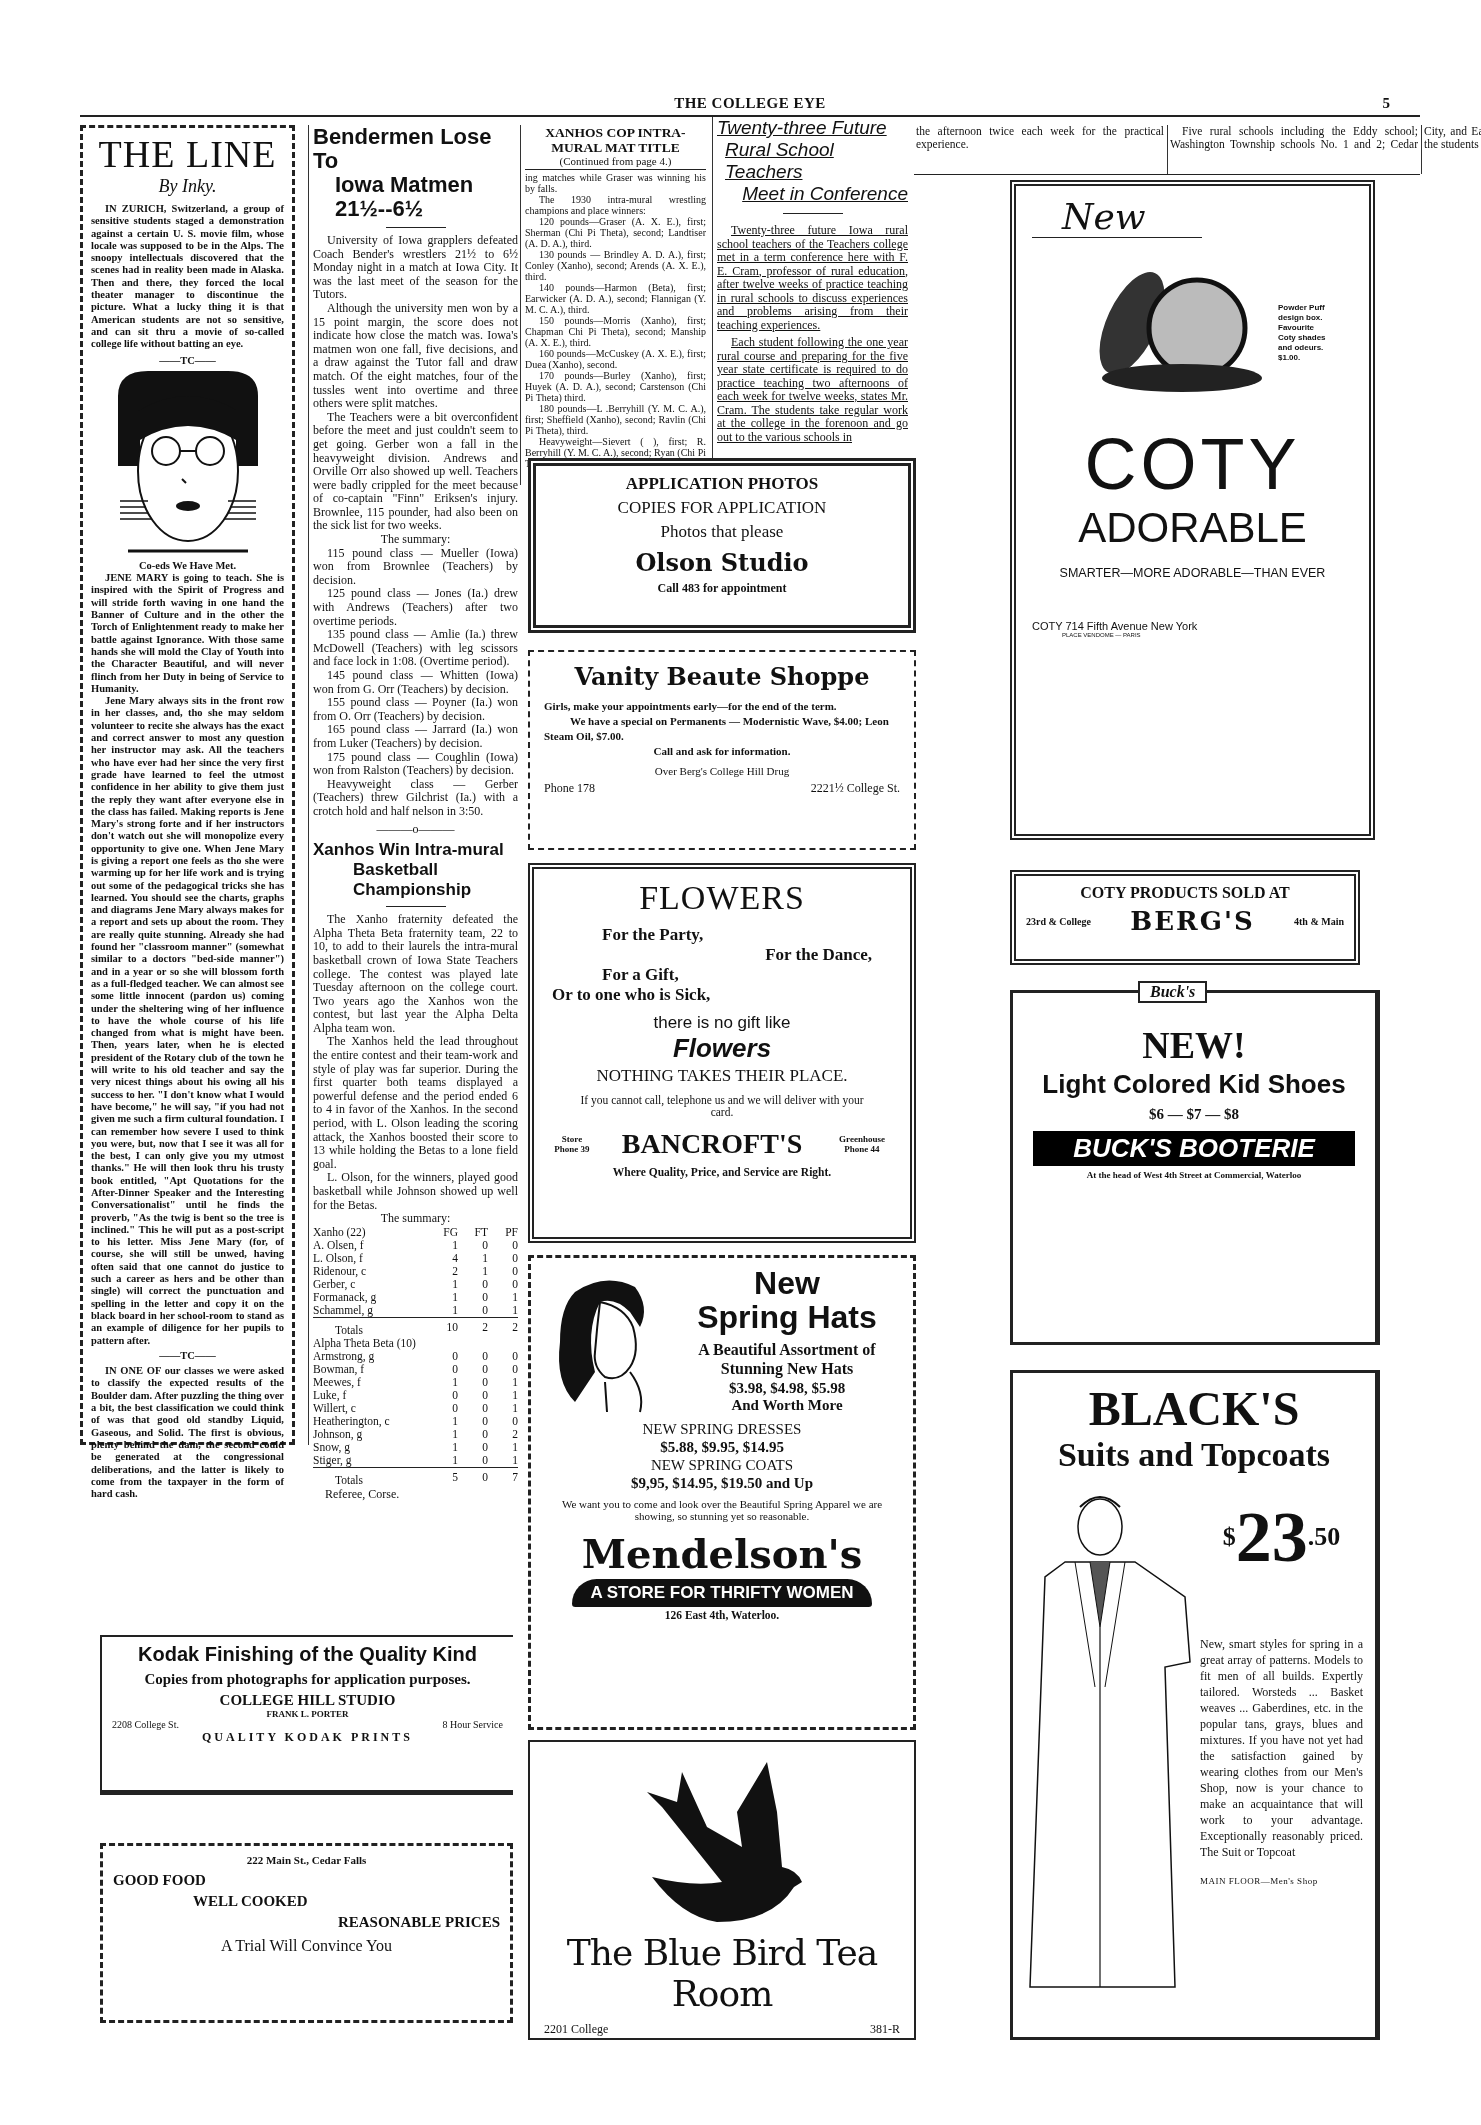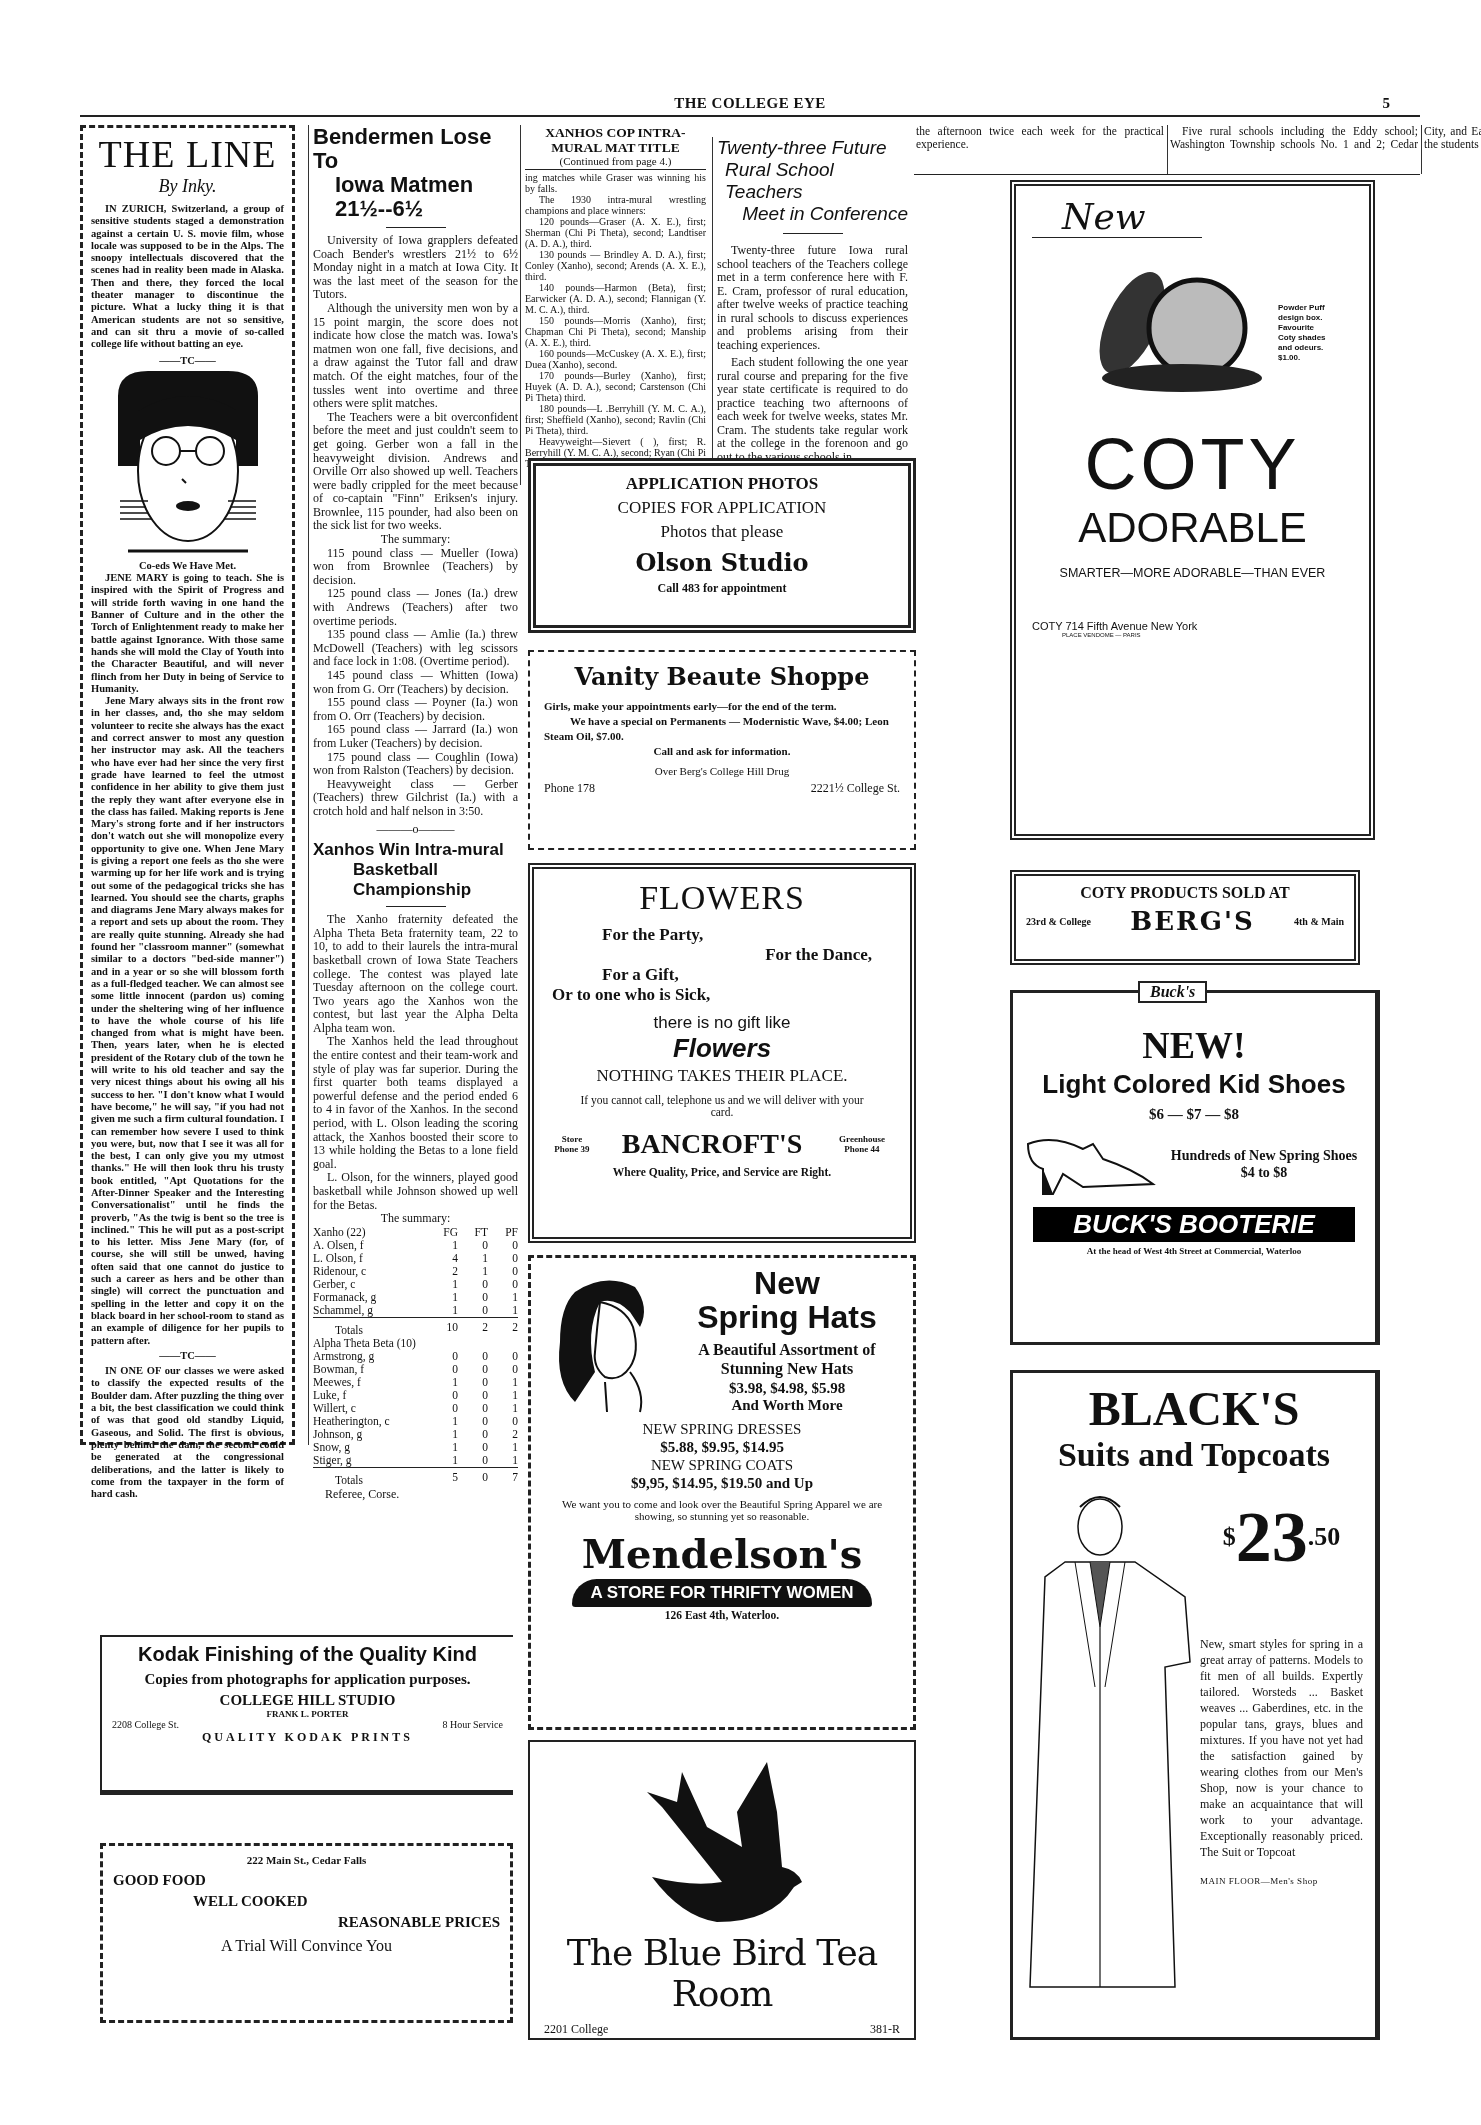--- a/index.html
+++ b/index.html
@@ -231,21 +231,21 @@
     <p>130 pounds — Brindley A. D. A.), first; Conley (Xanho), second; Arends (A. X. E.), third.</p>
     <p>140 pounds—Harmon (Beta), first; Earwicker (A. D. A.), second; Flannigan (Y. M. C. A.), third.</p>
     <p>150 pounds—Morris (Xanho), first; Chapman Chi Pi Theta), second; Manship (A. X. E.), third.</p>
     <p>160 pounds—McCuskey (A. X. E.), first; Duea (Xanho), second.</p>
     <p>170 pounds—Burley (Xanho), first; Huyek (A. D. A.), second; Carstenson (Chi Pi Theta) third.</p>
     <p>180 pounds—L .Berryhill (Y. M. C. A.), first; Sheffield (Xanho), second; Ravlin (Chi Pi Theta), third.</p>
     <p>Heavyweight—Sievert ( ), first; R. Berryhill (Y. M. C. A.), second; Ryan (Chi Pi Theta), third.</p>
   </div>
 </div>
 
-<div class="abs vrule" style="left:712px;top:137px;width:200px;height:360px;padding:0 4px;">
+<div class="abs vrule" style="left:712px;top:117px;width:200px;height:360px;padding:0 4px;text-decoration:underline;">
   <div style="font-style:italic;font-family:'Liberation Sans',sans-serif;font-size:19px;line-height:22px;">
     <div>Twenty-three Future</div>
     <div style="padding-left:8px;">Rural School Teachers</div>
     <div style="text-align:right;">Meet in Conference</div>
   </div>
   <div class="rule-short" style="margin:8px auto 10px;"></div>
   <div class="body-text" style="font-size:12px;line-height:13.5px;">
     <p>Twenty-three future Iowa rural school teachers of the Teachers college met in a term conference here with F. E. Cram, professor of rural education, after twelve weeks of practice teaching in rural schools to discuss experiences and problems arising from their teaching experiences.</p>
     <p style="margin-top:4px;">Each student following the one year rural course and preparing for the five year state certificate is required to do practice teaching two afternoons of each week for twelve weeks, states Mr. Cram. The students take regular work at the college in the forenoon and go out to the various schools in</p>
   </div>
@@ -384,30 +384,20 @@
     <span style="font-size:26px;font-weight:bold;letter-spacing:2px;font-family:'DejaVu Serif',serif;">BERG'S</span>
     <span style="font-size:10px;font-weight:bold;">4th &amp; Main</span>
   </div>
 </div>
 
 <div class="abs ad" style="left:1010px;top:990px;width:370px;height:355px;border:3px solid #222;border-right-width:5px;padding:6px 10px;text-align:center;">
   <div style="position:absolute;left:125px;top:-12px;background:#fff;border:2px solid #222;padding:0 10px;font-style:italic;font-weight:bold;font-size:16px;">Buck's</div>
   <div style="font-weight:bold;font-size:38px;margin-top:24px;">NEW!</div>
   <div style="font-weight:bold;font-size:26px;font-family:'Liberation Sans',sans-serif;font-stretch:condensed;margin-top:2px;">Light Colored Kid Shoes</div>
   <div style="font-weight:bold;font-size:15px;margin-top:6px;">$6 — $7 — $8</div>
-  <div style="display:flex;align-items:center;margin-top:6px;">
-    <svg width="140" height="70" viewBox="0 0 140 70">
-      <path d="M5 15 Q30 5 60 20 L70 15 L80 30 Q110 40 130 55 L60 58 L40 45 L30 65 L20 65 L20 40 Q5 35 5 15 Z" fill="#fff" stroke="#111" stroke-width="2"></path>
-      <path d="M20 40 L30 65 L20 65 Z" fill="#111"></path>
-    </svg>
-    <div style="flex:1;font-weight:bold;font-size:14px;line-height:17px;">
-      <div>Hundreds of New Spring Shoes</div>
-      <div>$4 to $8</div>
-    </div>
-  </div>
   <div style="background:#000000;color:#fff;font-style:italic;font-weight:bold;font-size:26px;margin:8px 10px 0;padding:2px 0;font-family:'Liberation Sans',sans-serif;">BUCK'S BOOTERIE</div>
   <div style="font-size:9px;font-weight:bold;margin-top:4px;">At the head of West 4th Street at Commercial, Waterloo</div>
 </div>
 
 <div class="abs ad" style="left:1010px;top:1370px;width:370px;height:670px;border:3px solid #222;border-right-width:5px;padding:10px 12px;">
   <div style="text-align:center;font-weight:bold;font-size:48px;line-height:52px;">BLACK'S</div>
   <div style="text-align:center;font-weight:bold;font-size:34px;line-height:40px;">Suits and Topcoats</div>
   <div style="display:flex;margin-top:12px;">
     <svg width="175" height="520" viewBox="0 0 175 520">
       <ellipse cx="75" cy="40" rx="22" ry="28" fill="#fff" stroke="#111" stroke-width="1.5"></ellipse>

